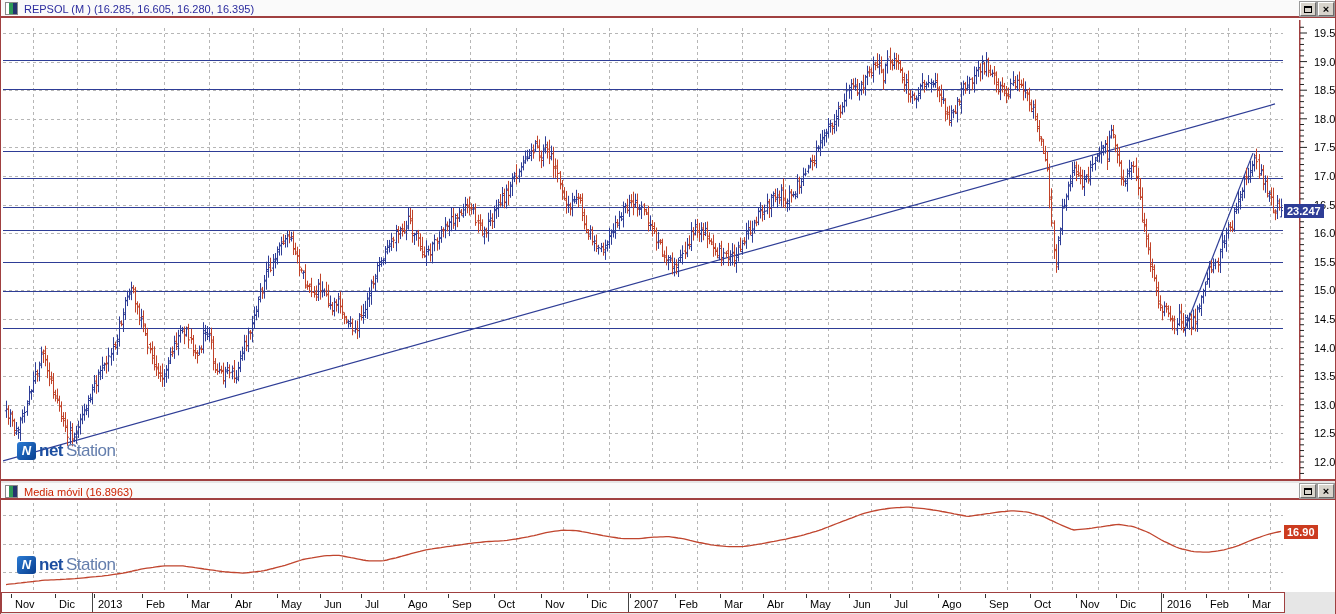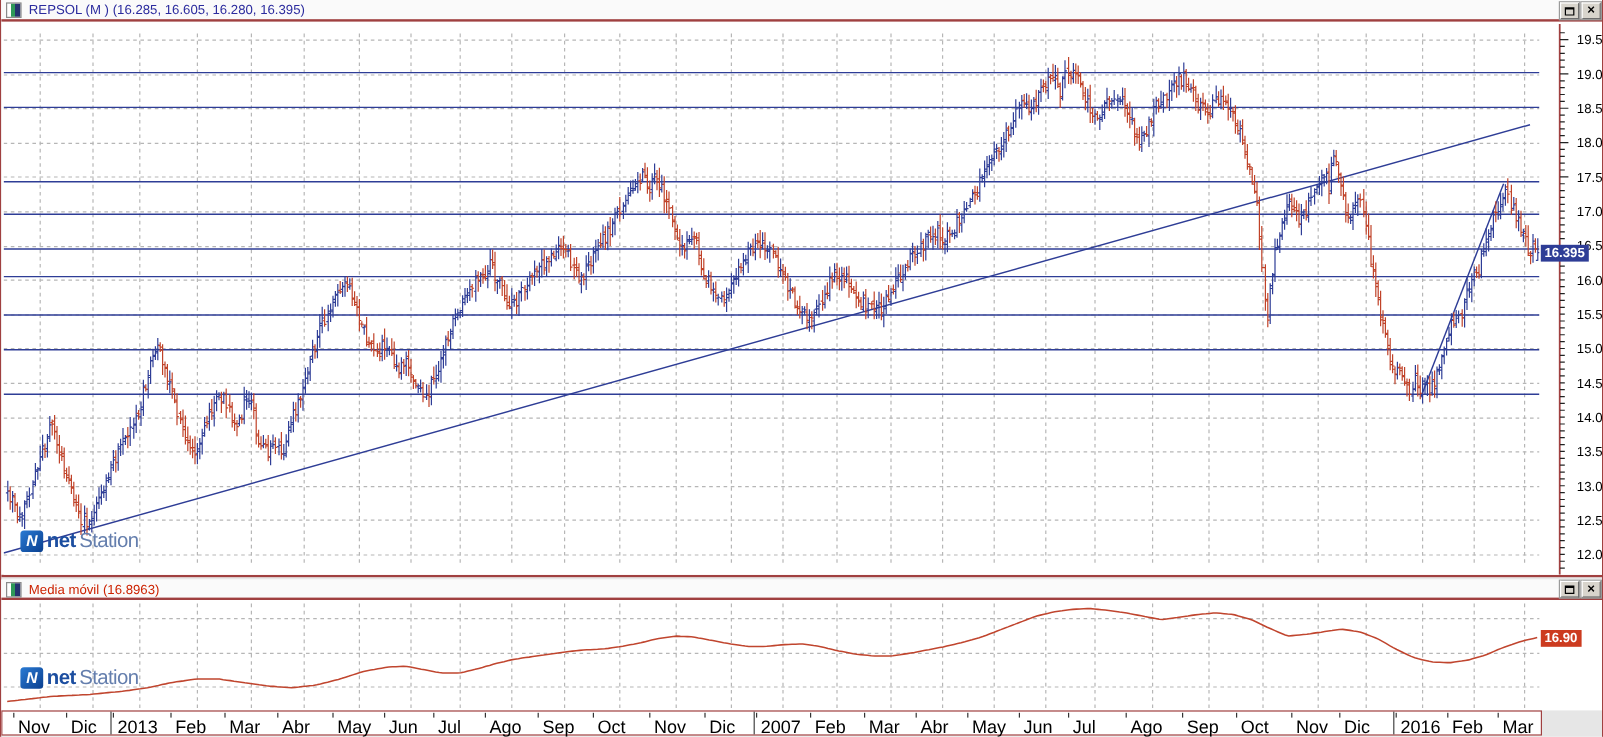--- a/index.html
+++ b/index.html
@@ -55,21 +55,21 @@
     background:linear-gradient(135deg,#2a7bd4,#0a3f8f);
     color:#fff; font-weight:bold; font-style:italic; font-size:13px;
     text-align:center; line-height:18px;
   }
   .logo-bold { font-size:17px; font-weight:bold; color:#1c4ea0; letter-spacing:-0.5px; }
   .logo-light { font-size:17px; color:#647ead; letter-spacing:-0.5px; }
   #xaxis-strip {
     position:absolute; left:0; top:592px; width:1284px; height:21px;
     background:#ffffff; border:1px solid #a04040;
   }
-  .month-label { position:absolute; top:5px; font-size:15px; color:#000; white-space:nowrap; }
+  .month-label { position:absolute; top:5px; font-size:11px; color:#000; white-space:nowrap; }
   .month-tick { position:absolute; top:1px; width:1px; height:4px; background:#333; }
   .year-sep { position:absolute; top:0; width:1px; height:19px; background:#444; }
   svg text { font-family:"Liberation Sans", sans-serif; }
 </style>
 </head>
 <body>
 
 <div class="panel" id="price-panel">
   <div class="titlebar">
     <div class="mini-icon"></div>
@@ -232,21 +232,21 @@
         <text x="15" y="217.20000000000002" font-size="11" fill="#000000">16.0</text>
         <text x="15" y="245.8" font-size="11" fill="#000000">15.5</text>
         <text x="15" y="274.40000000000003" font-size="11" fill="#000000">15.0</text>
         <text x="15" y="303" font-size="11" fill="#000000">14.5</text>
         <text x="15" y="331.6" font-size="11" fill="#000000">14.0</text>
         <text x="15" y="360.20000000000005" font-size="11" fill="#000000">13.5</text>
         <text x="15" y="388.8" font-size="11" fill="#000000">13.0</text>
         <text x="15" y="417.40000000000003" font-size="11" fill="#000000">12.5</text>
         <text x="15" y="446" font-size="11" fill="#000000">12.0</text>
       </svg></div>
-  <div class="price-tag" id="last-price-tag">16.395</div>
+  <div class="price-tag" id="last-price-tag">23.247</div>
   <div class="logo" id="price-logo">
     <span class="logo-icon">N</span>
       <span class="logo-bold">net</span>
       <span class="logo-light">Station</span>
   </div>
 </div>
 
 <div class="panel" id="ma-panel">
   <div class="titlebar" style="height:17px;">
     <div class="mini-icon" style="top:2px;"></div>

